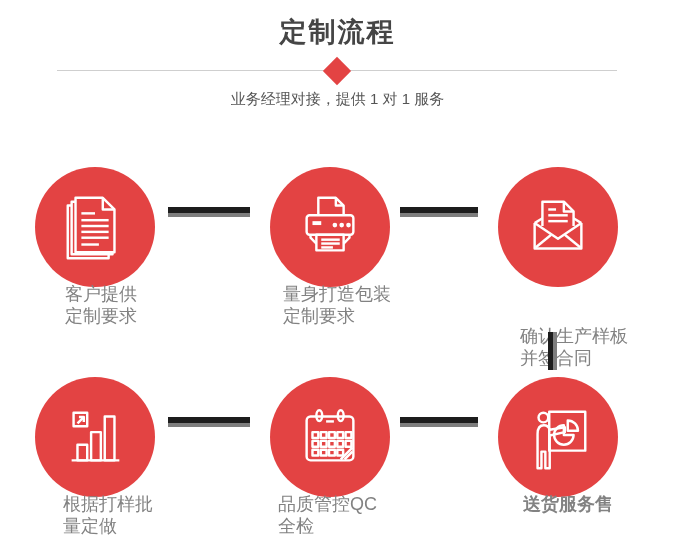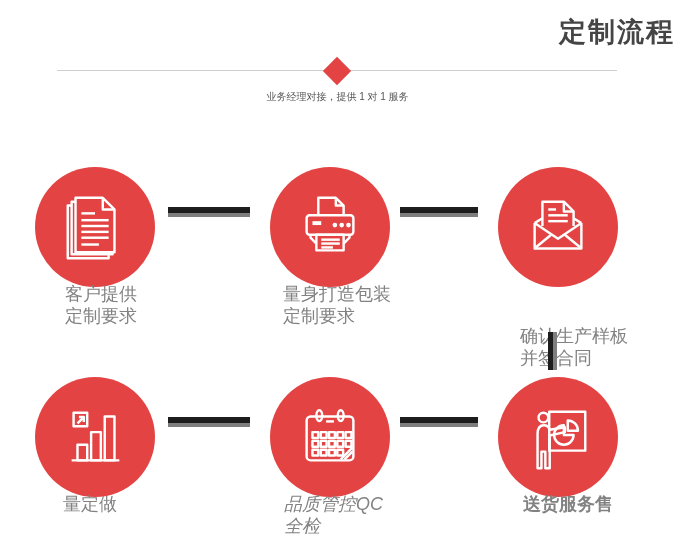--- a/index.html
+++ b/index.html
@@ -1,34 +1,34 @@
 <!DOCTYPE html>
 <html style="--accent-red: #e34343; --title-gray: #454545; --subtitle-gray: #555555; --label-gray: #828282; --connector-dark: #1d1d1d; --connector-gray: #7e7e7e; --divider-gray: #cfcfcf; --icon-stroke: #ffffff;"><head>
 <meta charset="utf-8">
 <style>
   * { margin:0; padding:0; box-sizing:border-box; }
   html,body { width:675px; height:550px; background:#ffffff; font-family:"Liberation Sans", sans-serif; }
   .canvas { position:relative; width:675px; height:550px; background:#fff; overflow:hidden; }
 
   .title {
     position:absolute; top:14px; left:0; width:100%;
-    text-align:right; font-size:27px; font-weight:bold;
+    text-align:center; font-size:27px; font-weight:bold;
     letter-spacing:2px; color:var(--title-gray,#454545);
   }
   .divider {
     position:absolute; top:70px; left:57px; width:560px; height:1px;
     background:var(--divider-gray,#cfcfcf);
   }
   .diamond {
     position:absolute; top:61px; left:327px; width:20px; height:20px;
     background:var(--accent-red,#e34343); transform:rotate(45deg);
   }
   .subtitle {
     position:absolute; top:90px; left:0; width:100%;
-    text-align:center; font-size:10px; color:var(--subtitle-gray,#555555);
+    text-align:center; font-size:15px; color:var(--subtitle-gray,#555555);
   }
 
   .step-circle {
     position:absolute; width:120px; height:120px; border-radius:50%;
     background:var(--accent-red,#e34343);
     display:flex; align-items:center; justify-content:center;
   }
   .step-icon { width:74px; height:74px; }
   .step-icon * { stroke:var(--icon-stroke,#ffffff); fill:none; stroke-width:2.5; stroke-linejoin:round; }
   .step-icon .fill { fill:var(--icon-stroke,#ffffff); stroke:none; }
@@ -41,21 +41,21 @@
   .pos-c6 { left:498px; top:377px; }
 
   .step-label {
     position:absolute; font-size:18px; line-height:22px;
     color:var(--label-gray,#828282); white-space:nowrap;
   }
   .pos-l1 { left:65px;  top:283px; }
   .pos-l2 { left:283px; top:283px; }
   .pos-l3 { left:520px; top:283px;margin-top:42px; }
   .pos-l4 { left:63px;  top:493px; }
-  .pos-l5 { left:284px; top:493px;font-style:italic; }
+  .pos-l5 { left:278px; top:493px; }
   .pos-l6 { left:523px; top:493px;font-weight:bold; }
 
   .connector-h {
     position:absolute; height:10px;
     background:linear-gradient(to bottom, var(--connector-dark,#1d1d1d) 0 55%, var(--connector-gray,#7e7e7e) 55% 100%);
   }
   .connector-v {
     position:absolute; width:9px; height:38px;
     background:linear-gradient(to right, var(--connector-dark,#1d1d1d) 0 55%, var(--connector-gray,#7e7e7e) 55% 100%);
   }
@@ -176,20 +176,21 @@
   </div>
   <div class="step-label pos-l2">
     <div>量身打造包装</div>
     <div>定制要求</div>
   </div>
   <div class="step-label pos-l3">
     <div>确认生产样板</div>
     <div>并签合同</div>
   </div>
   <div class="step-label pos-l4">
+    <div>根据打样批</div>
     <div>量定做</div>
   </div>
   <div class="step-label pos-l5">
     <div>品质管控QC</div>
     <div>全检</div>
   </div>
   <div class="step-label pos-l6">
     <div>送货服务售</div>
   </div>
 

